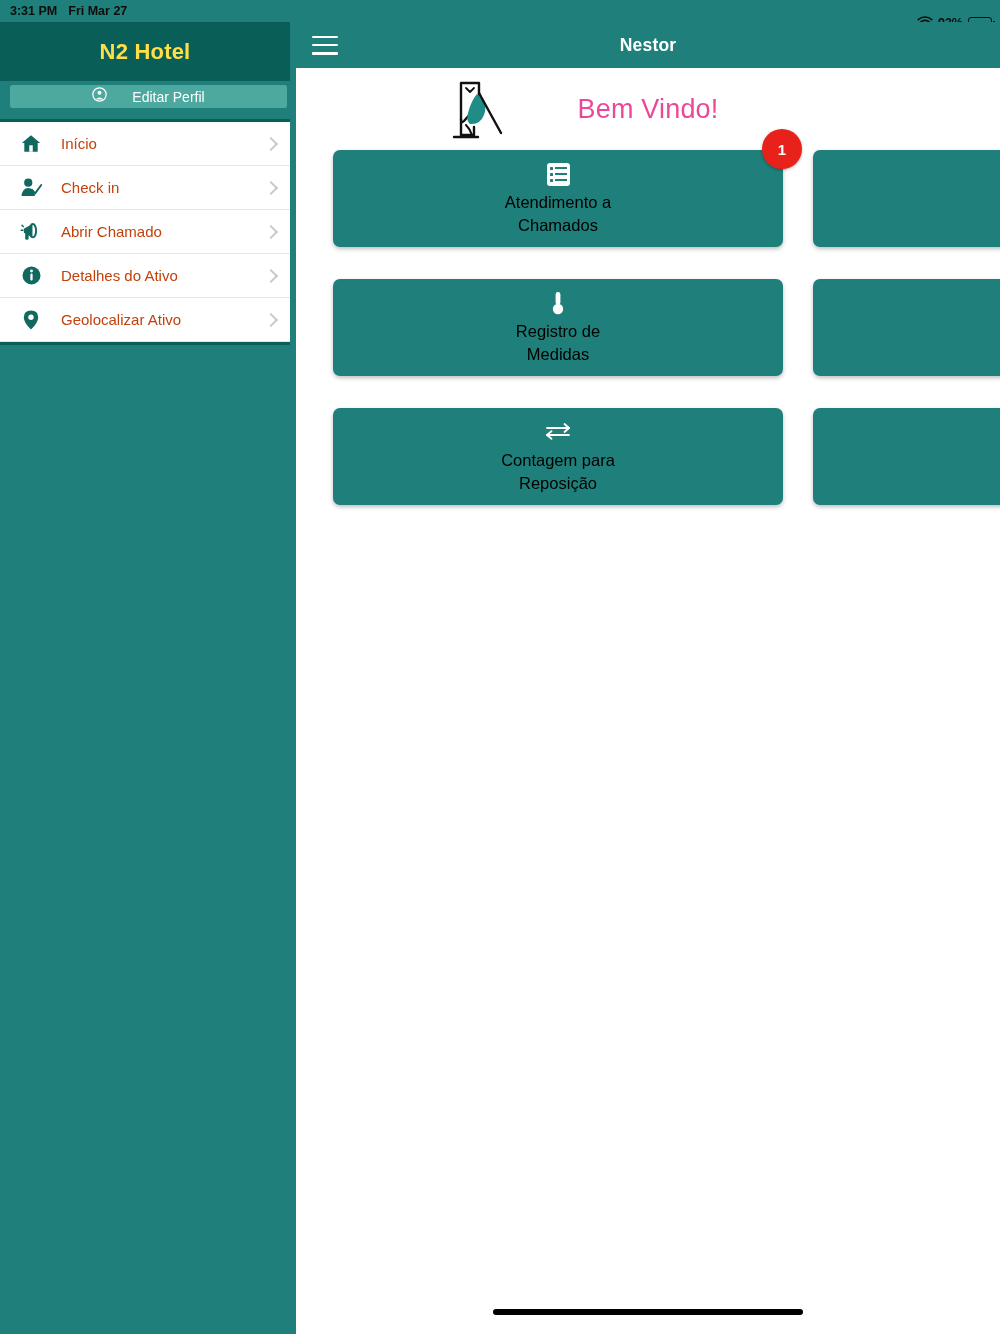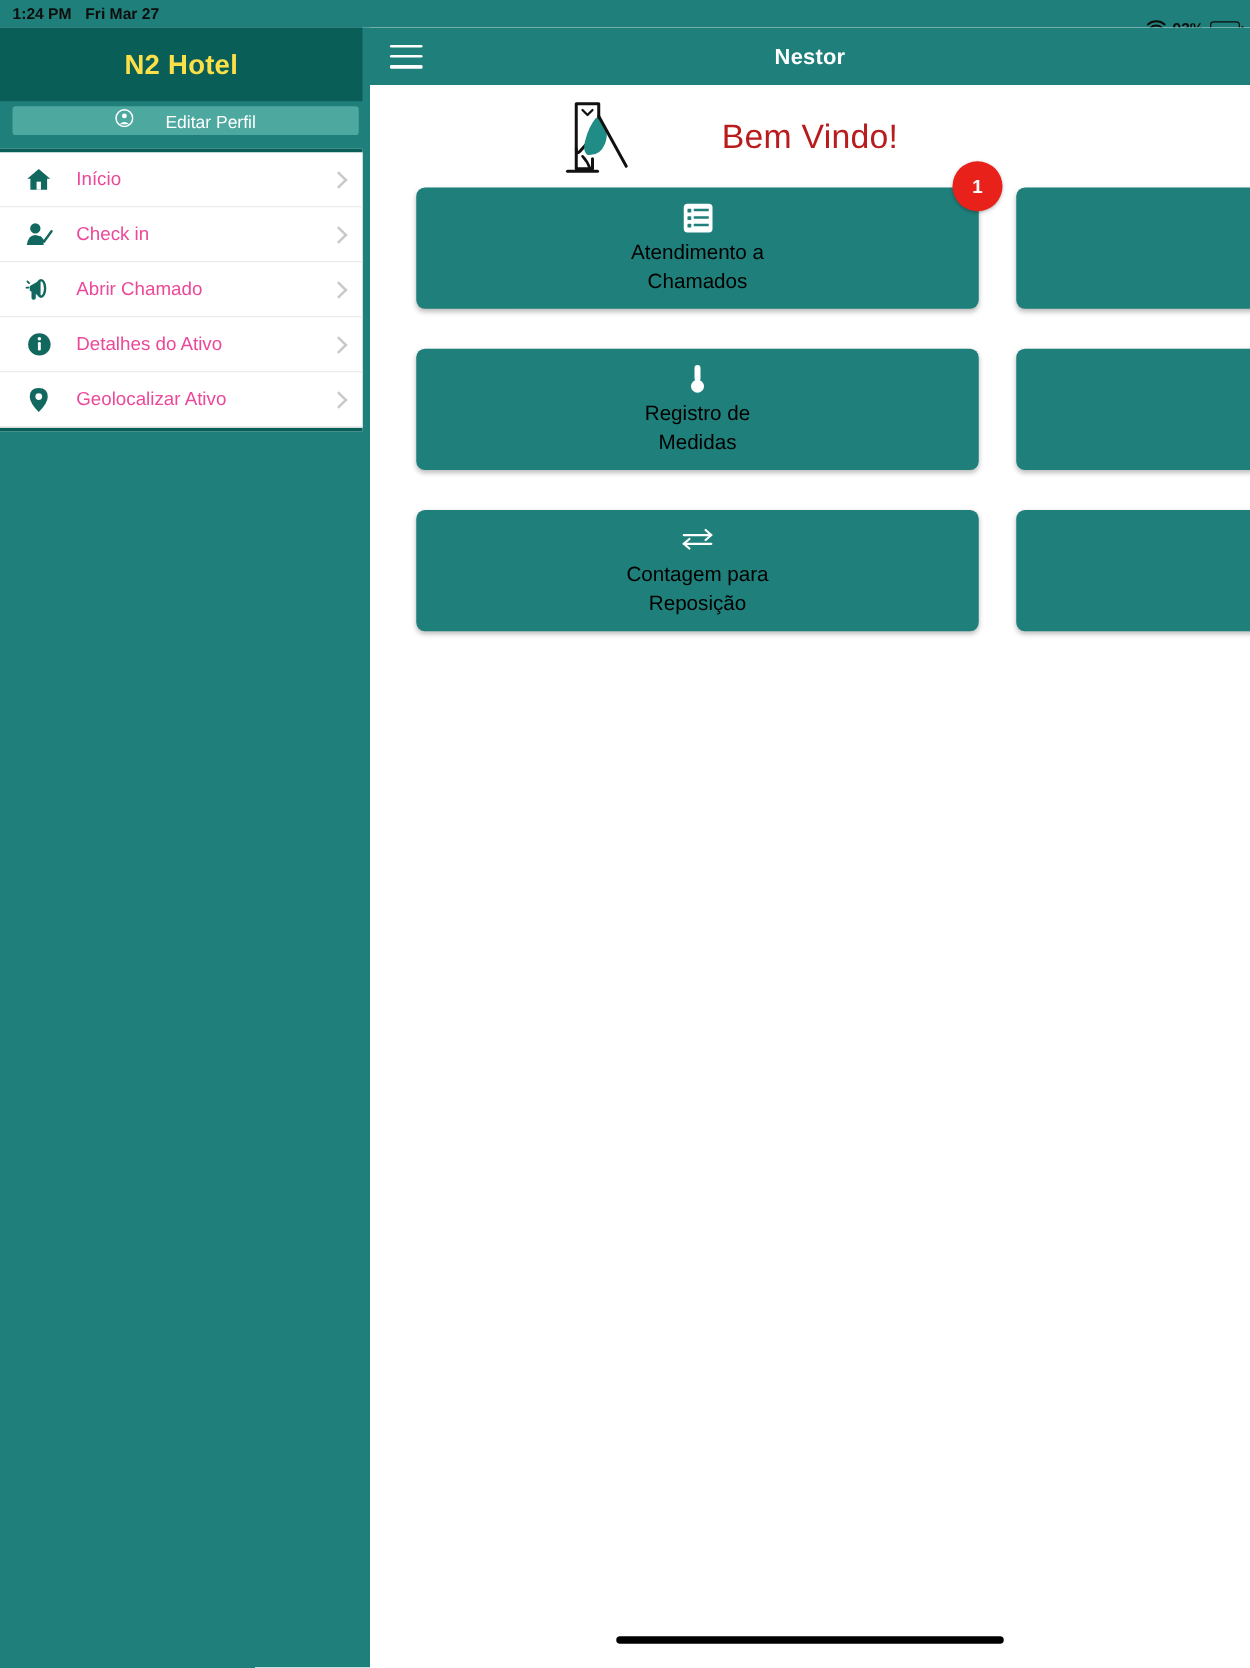--- a/index.html
+++ b/index.html
@@ -53,21 +53,21 @@
   }
 
   
   .welcome-row {
     position: absolute; left: 0; top: 46px; width: 704px; height: 82px;
   }
   .owl { position: absolute; left: 152px; top: 11px; }
   .welcome-text {
     position: absolute; left: 0; top: 0; width: 704px; height: 82px;
     display: flex; align-items: center; justify-content: center;
-    font-size: 27px; color: #b91c1c; letter-spacing: .2px;
+    font-size: 27px; color: #ec4899; letter-spacing: .2px;
   }
 
   
   .grid {
     position: absolute; left: 0; top: 128px; width: 960px;
     display: grid; grid-template-columns: 450px 450px; column-gap: 30px; row-gap: 32px;
     padding-left: 37px;
   }
   .card {
     position: relative; height: 97px; background: #1F7F7A;
@@ -125,37 +125,37 @@
     position: absolute; left: 0; top: 97px; width: 290px;
     background: #ffffff;
   }
   .menu-item {
     position: relative; height: 44px; display: flex; align-items: center;
     padding: 0 0 0 16px; border-bottom: 1px solid #e6e6e6; cursor: pointer;
     background: #fff;
   }
   .menu-item:last-child { border-bottom: none; }
   .mi-icon { width: 30px; display: flex; align-items: center; justify-content: center; }
-  .mi-label { margin-left: 15px; font-size: 15px; color: #ec4899; }
+  .mi-label { margin-left: 15px; font-size: 15px; color: #c2410c; }
   .chevron {
     position: absolute; right: 14px; width: 10px; height: 10px;
     border-top: 2.1px solid #c9c9c9; border-right: 2.1px solid #c9c9c9;
     transform: rotate(45deg);
   }
   .menu-top-rule { width: 290px; height: 3px; background: #0A5E58; }
   .menu-bot-rule { width: 290px; height: 3px; background: #0A5E58; }
 </style>
 </head>
 <body>
 
 <div id="root">
 
   <div class="statusbar">
     <div class="sb-left">
-      <span>1:24 PM</span>
+      <span>3:31 PM</span>
       <span>Fri Mar 27</span>
     </div>
     <div class="sb-right">
       <span class="wifi-ico">
         <svg width="16" height="12" viewBox="0 0 16 12">
           <path d="M8 10.6 L10.1 8.1 A3.4 3.4 0 0 0 5.9 8.1 Z" fill="#0d0d0d"></path>
           <path d="M3.6 6.1 A6.6 6.6 0 0 1 12.4 6.1" stroke="#0d0d0d" stroke-width="1.6" fill="none" stroke-linecap="round"></path>
           <path d="M1.3 3.6 A10 10 0 0 1 14.7 3.6" stroke="#0d0d0d" stroke-width="1.6" fill="none" stroke-linecap="round"></path>
         </svg>
       </span>

